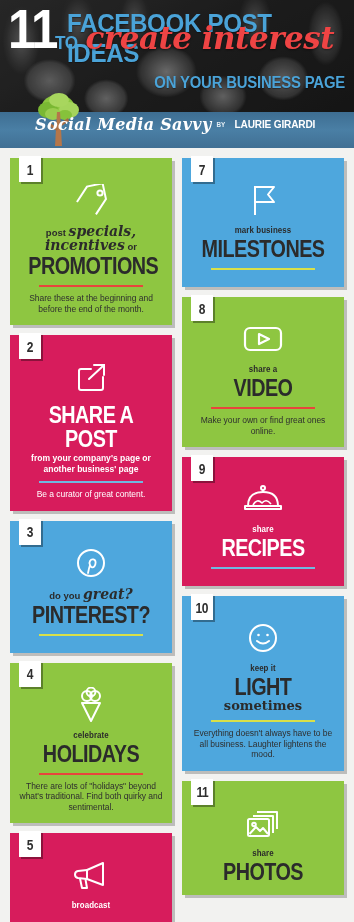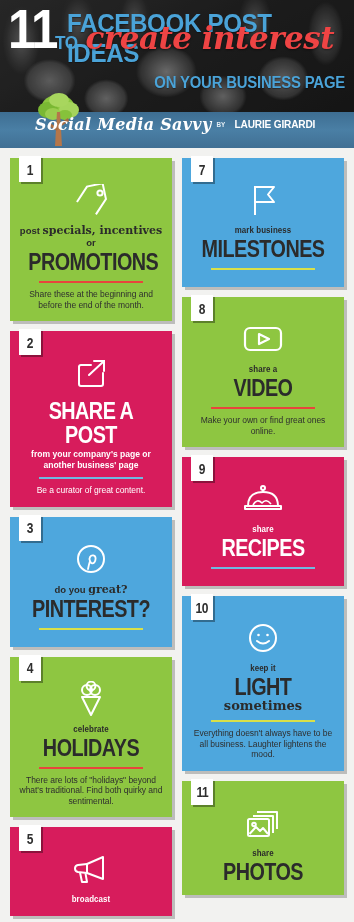--- a/index.html
+++ b/index.html
@@ -126,21 +126,21 @@
   .icon-wrap { display: flex; justify-content: center; align-items: center; height: 40px; margin-top: 4px; }
   .icon-wrap svg { display: block; }
 
   .kicker {
     font-family: "Liberation Sans", sans-serif; font-weight: bold;
     font-size: 9px; letter-spacing: .1px; transform: scaleX(.88);
     margin-top: 5px; line-height: 11px;
   }
   .kicker-mixed { font-size: 9.5px; line-height: 12px; margin-top: 5px; }
   .kicker-mixed .pl { font-family: "Liberation Sans", sans-serif; font-weight: bold; }
-  .kicker-mixed .sc { font-family: "DejaVu Serif", serif; font-weight: bold; font-size: 11px; }
+  .kicker-mixed .sc { font-family: "DejaVu Serif", serif; font-style: italic; font-weight: bold; font-size: 14px; }
 
   .headline {
     font-family: "Liberation Sans", sans-serif; font-weight: bold;
     font-size: 23px; line-height: 24px; letter-spacing: -0.6px;
     transform: scaleX(.86); margin-top: 1px;
   }
 
   .subline {
     font-family: "Liberation Sans", sans-serif; font-weight: bold;
     font-size: 9.5px; line-height: 11px; transform: scaleX(.9); margin-top: 1px;

